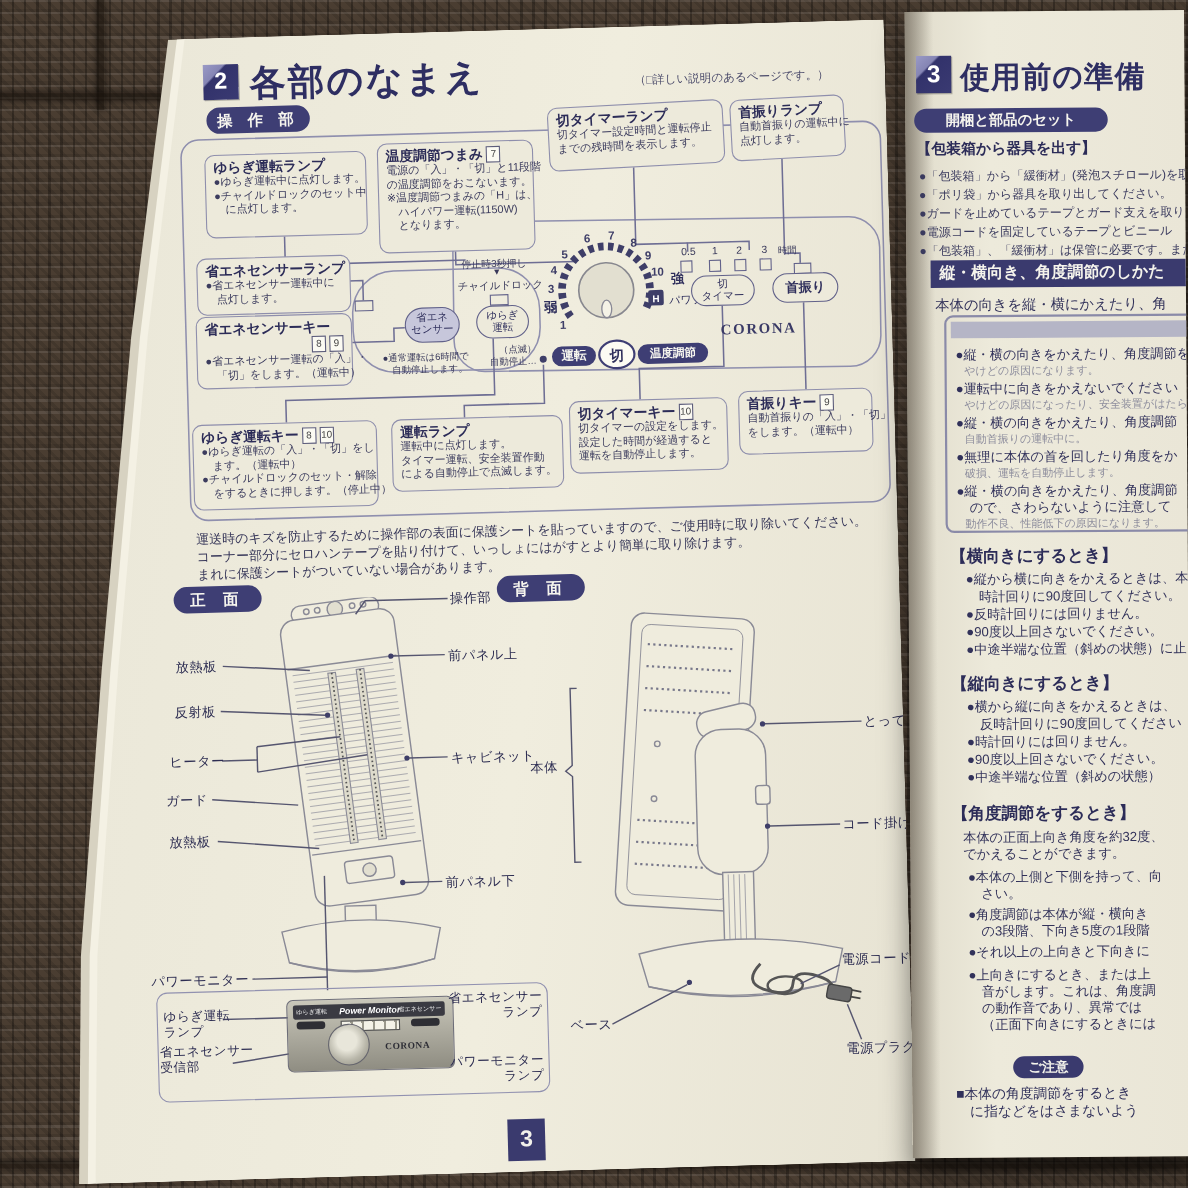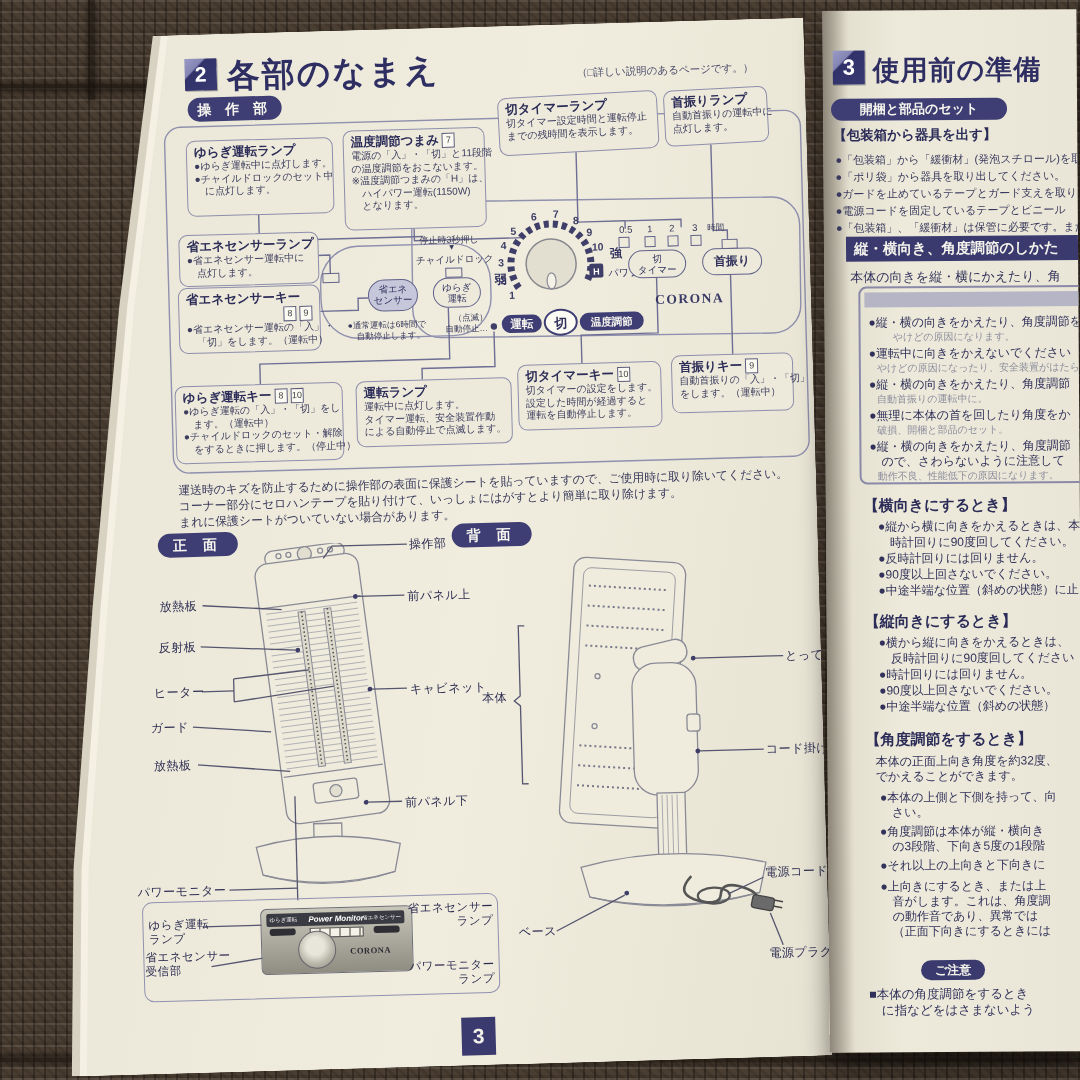--- a/index.html
+++ b/index.html
@@ -360,27 +360,27 @@
     <div class="a rb" style="left:12px;top:176px">●ガードを止めているテープとガード支えを取り</div>
     <div class="a rb" style="left:12px;top:193px">●電源コードを固定しているテープとビニール</div>
     <div class="a rb" style="left:12px;top:210px">●「包装箱」、「緩衝材」は保管に必要です。また、取</div>
 
     <div class="a" style="left:22px;top:226px;width:232px;height:25px;background:#3a3a6e;color:#f5f4ec;font-size:14.5px;font-weight:bold;line-height:25px;padding-left:8px;box-sizing:border-box;white-space:nowrap">縦・横向き、角度調節のしかた</div>
     <div class="a" style="left:26px;top:258px;font-size:13px;color:#32325a;white-space:nowrap">本体の向きを縦・横にかえたり、角</div>
 
     <div class="a" style="left:34px;top:276px;width:232px;height:198px;border:2px solid #8a8aa8;border-radius:8px;box-sizing:border-box;overflow:hidden">
       <div class="a" style="left:4px;top:4px;right:4px;height:15px;background:#b5b5c6"></div>
       <div class="a wm" style="left:8px;top:26px">●縦・横の向きをかえたり、角度調節を</div>
-      <div class="a ws" style="left:32px;top:42px">やけどの原因になります。</div>
+      <div class="a ws" style="left:16px;top:42px">やけどの原因になります。</div>
       <div class="a wm" style="left:8px;top:57px">●運転中に向きをかえないでください</div>
       <div class="a ws" style="left:16px;top:73px">やけどの原因になったり、安全装置がはたら</div>
       <div class="a wm" style="left:8px;top:88px">●縦・横の向きをかえたり、角度調節</div>
       <div class="a ws" style="left:16px;top:104px">自動首振りの運転中に。</div>
       <div class="a wm" style="left:8px;top:119px">●無理に本体の首を回したり角度をか</div>
-      <div class="a ws" style="left:16px;top:135px">破損、開梱と部品のセット。</div>
+      <div class="a ws" style="left:16px;top:135px">破損、運転を自動停止します。</div>
       <div class="a wm" style="left:8px;top:150px">●縦・横の向きをかえたり、角度調節</div>
       <div class="a wm" style="left:8px;top:165px">　ので、さわらないように注意して</div>
       <div class="a ws" style="left:16px;top:181px">動作不良、性能低下の原因になります。</div>
     </div>
 
     <div class="a rhead" style="left:38px;top:486px">【横向きにするとき】</div>
     <div class="a rl" style="left:52px;top:508px">●縦から横に向きをかえるときは、本体</div>
     <div class="a rl" style="left:52px;top:524px">　時計回りに90度回してください。</div>
     <div class="a rl" style="left:52px;top:540px">●反時計回りには回りません。</div>
     <div class="a rl" style="left:52px;top:556px">●90度以上回さないでください。</div>

